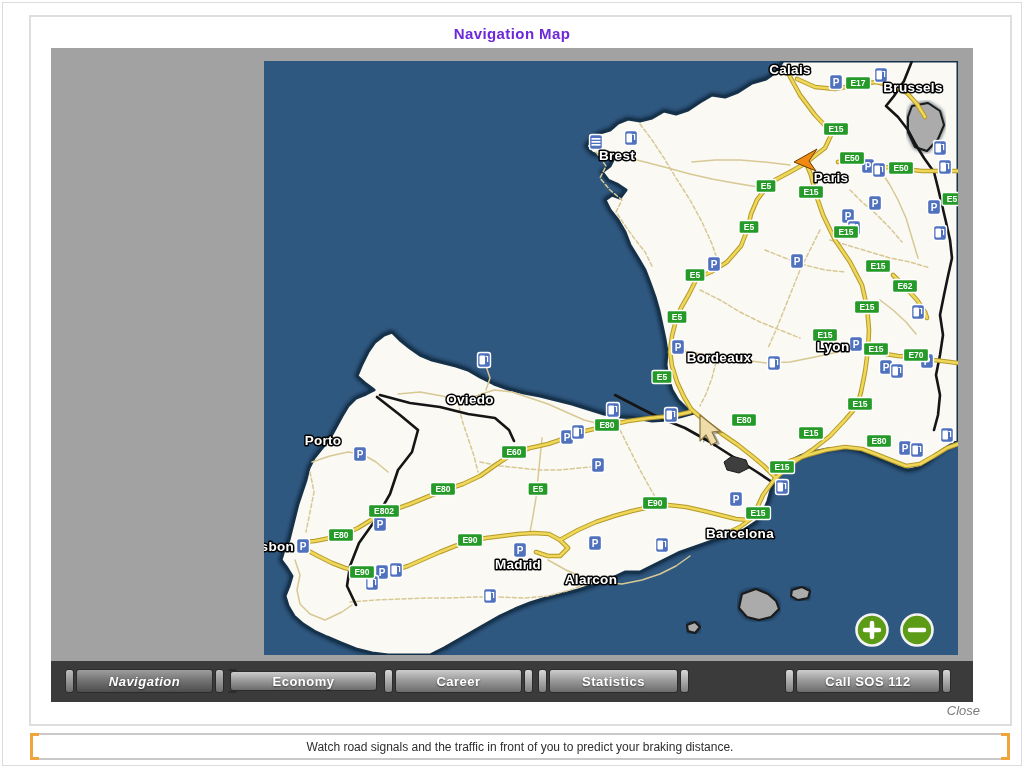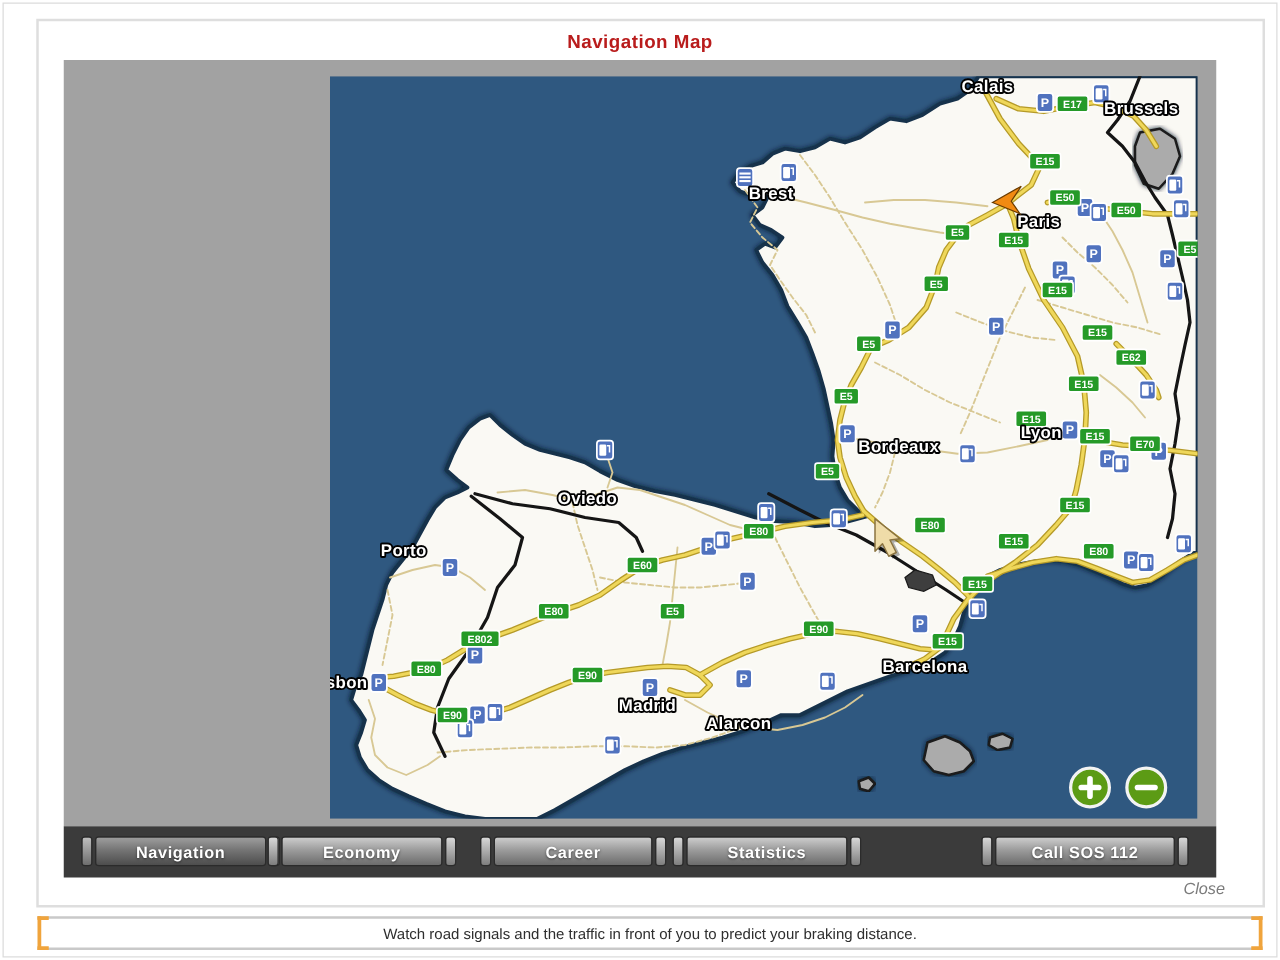--- a/index.html
+++ b/index.html
@@ -1,20 +1,20 @@
 <!DOCTYPE html>
 <html><head>
 <meta charset="utf-8">
 <style>
   html,body{margin:0;padding:0;background:#fff;width:1024px;height:768px;overflow:hidden;
     font-family:"Liberation Sans",sans-serif;position:relative;}
   .page-edge{position:absolute;left:2px;top:2px;right:2px;bottom:2px;border:1px solid #DCDCDC;pointer-events:none;}
   .frame{position:absolute;left:29px;top:15px;width:979px;height:707px;border:2px solid #DEDEDE;background:#fff;}
   .title{position:absolute;left:0;right:0;top:25px;text-align:center;font-size:15px;font-weight:bold;
-    color:#b91c1c;letter-spacing:.4px;}
+    color:#6d28d9;letter-spacing:.4px;}
   .map-panel{position:absolute;left:51px;top:48px;width:922px;height:613px;background:#A2A2A2;}
   .map-svg{position:absolute;left:213px;top:13px;width:694px;height:594px;display:block;}
   .toolbar{position:absolute;left:51px;top:661px;width:922px;height:41px;background:#3B3B3B;}
   .tbtn{position:absolute;top:8px;height:24px;display:flex;align-items:stretch;cursor:pointer;}
   .tbtn .cap{width:9px;border-radius:3px;background:linear-gradient(#D8D8D8,#7E7E7E);border:1px solid #2B2B2B;box-sizing:border-box;}
   .tbtn .body{flex:1;margin:0 2px;border-radius:3px;border:1px solid #2B2B2B;box-sizing:border-box;
     background:linear-gradient(#CDCDCD,#9C9C9C 45%,#6C6C6C);display:flex;align-items:center;justify-content:center;
     color:#fff;font-size:13px;font-weight:bold;letter-spacing:.5px;text-shadow:0 1px 2px rgba(0,0,0,.55);}
   .tbtn.active .body{background:linear-gradient(#9E9E9E,#757575 45%,#4D4D4D);}
   .tbtn.active .cap{background:linear-gradient(#BFBFBF,#6E6E6E);}
@@ -461,26 +461,26 @@
         <path d="M601 569 H615 M608 562 V 576" stroke="#fff" stroke-width="4.5" stroke-linecap="round" fill="none"></path>
       </g>
       <g cursor="pointer">
         <circle cx="653" cy="569" r="15.5" fill="#5C9B15" stroke="#F3F3F3" stroke-width="2.6"></circle>
         <path d="M646 569 H660" stroke="#fff" stroke-width="4.5" stroke-linecap="round" fill="none"></path>
       </g>
     </svg>
 </div>
 
 <div class="toolbar" id="toolbar">
-    <div class="tbtn active" style="left: 14px; width: 159px;">
+    <div class="tbtn active" style="left: 14px; width: 159px; font-style: italic;">
       <div class="cap"></div>
       <div class="body">Navigation</div>
       <div class="cap"></div>
     </div>
-    <div class="tbtn" style="left: 163px; width: 151px;">
+    <div class="tbtn" style="left: 177px; width: 151px; flex-direction: column;">
       <div class="cap"></div>
       <div class="body">Economy</div>
       <div class="cap"></div>
     </div>
     <div class="tbtn" style="left: 487px; width: 151px;">
       <div class="cap"></div>
       <div class="body">Statistics</div>
       <div class="cap"></div>
     </div>
     <div class="tbtn" style="left: 333px; width: 149px;">

